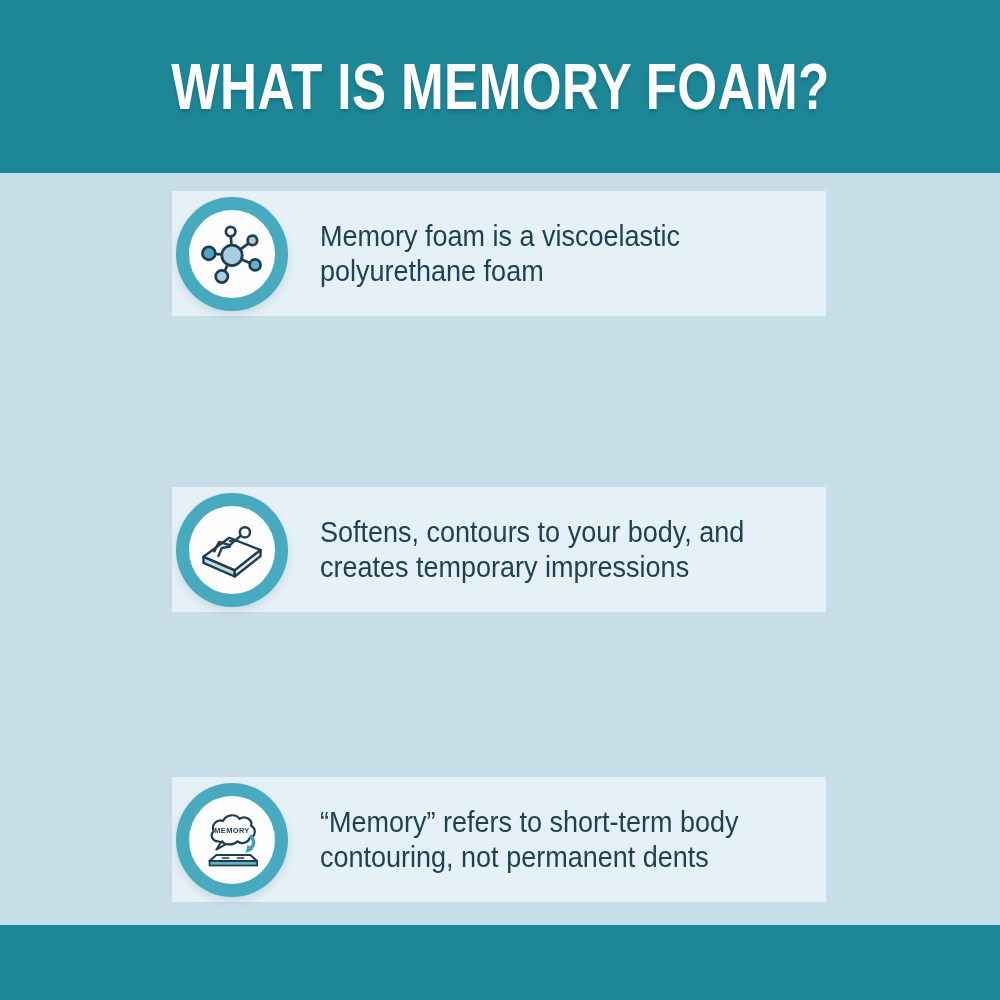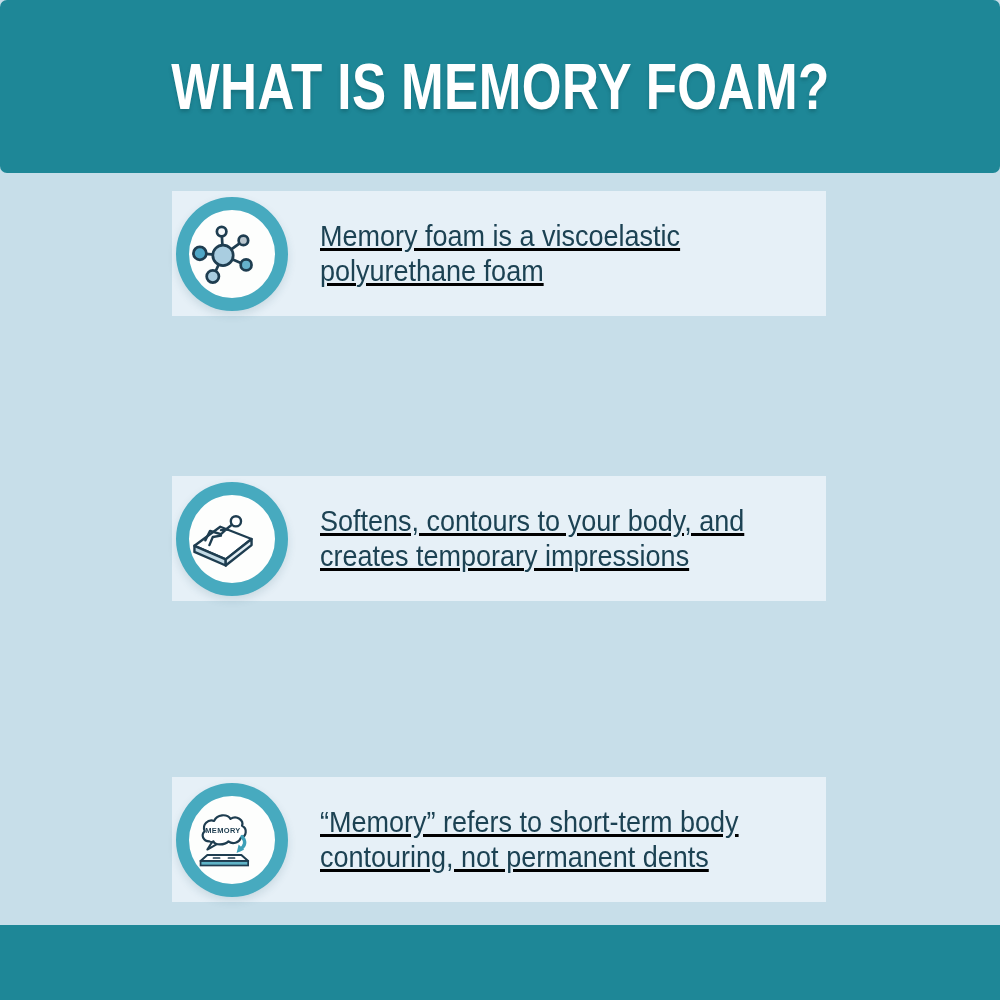--- a/index.html
+++ b/index.html
@@ -4,41 +4,41 @@
 <style>
   html,body{margin:0;padding:0;}
   body{
     width:1000px;height:1000px;overflow:hidden;
     font-family:"Liberation Sans", sans-serif;
     background:#c7dee9;
   }
   .canvas{position:relative;width:1000px;height:1000px;background:#c7dee9;}
 
   .band{position:absolute;left:0;width:1000px;background:#1e8797;}
-  .band-top{top:0;height:173px;display:flex;align-items:center;justify-content:center;border-radius:7px;}
+  .band-top{top:0;height:173px;display:flex;align-items:center;justify-content:center;}
   .band-bottom{top:925px;height:75px;}
 
   .title{
     margin:0;color:#ffffff;font-size:64px;font-weight:bold;
     white-space:nowrap;letter-spacing:0.5px;
     transform:scaleX(.8);transform-origin:center;
     text-shadow:0 3px 4px rgba(8,61,70,.28);
   }
 
   .row{
     position:absolute;left:172px;width:654px;height:125px;
-    background:#e6f0f7;display:flex;align-items:center;text-decoration:underline;
+    background:#e6f0f7;display:flex;align-items:center;
   }
-  .r1{top:191px}.r2{top:336px}.r3{top:476px}.r4{top:630px}.r5{top:777px}
+  .r1{top:191px}.r2{top:336px}.r3{top:487px}.r4{top:630px}.r5{top:777px}
 
   .badge{
     position:absolute;left:4px;top:50%;transform:translateY(-50%);
     width:112px;height:114px;box-sizing:border-box;
     border:13px solid #47aabf;border-radius:50%;background:#fdfefd;
-    display:flex;align-items:center;
+    display:flex;align-items:center;justify-content:center;
     box-shadow:0 4px 8px rgba(35,90,110,.15);
   }
   .badge svg{width:68px;height:68px;display:block;}
 
   .copy{
     margin-left:148px;color:#1c4253;font-size:30px;line-height:1.14;
     transform:scaleX(.9);transform-origin:0 50%;
   }
   .line{white-space:nowrap;}
 </style>

